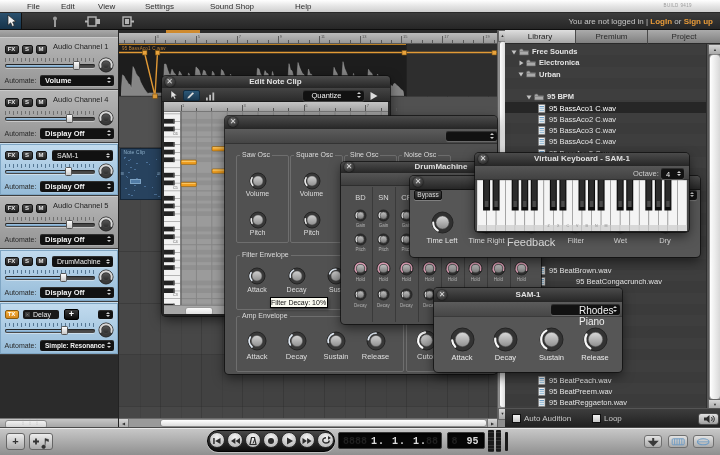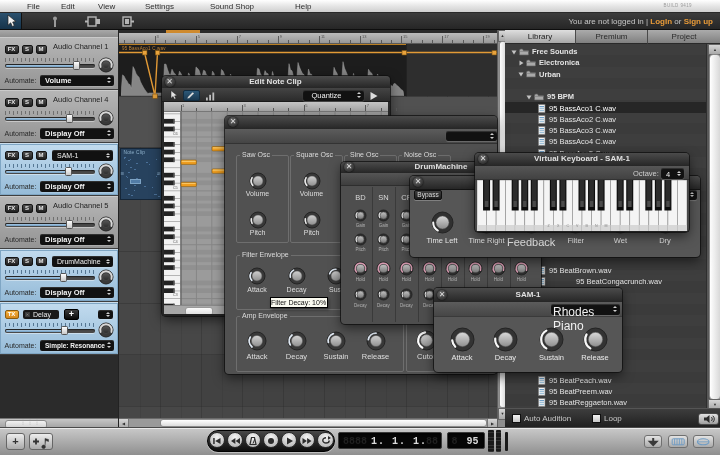--- a/index.html
+++ b/index.html
@@ -1955,21 +1955,21 @@
       </div>
       <div class="abs" style="left: 0px; top: 78.5px; width: 214px; height: 1px; background: rgb(34, 34, 34);"></div>
     </div>
     <div class="win" style="left: 434px; top: 287.5px; width: 188px; height: 84px; z-index: 60; background: rgb(86, 86, 86);">
       <div class="tbar" style="height: 14px;">
         <div class="wtitle" style="top: 2px; font-size: 8px;">SAM-1</div>
         <div class="wx" style="left: 3px; top: 2px;">✕</div>
       </div>
       <div class="abs" style="left: 0px; top: 14px; width: 188px; height: 15px; background: linear-gradient(rgb(92, 92, 92), rgb(70, 70, 70)); border-bottom: 1px solid rgb(58, 58, 58); box-sizing: border-box;">
         <div class="dd" style="position: absolute; left: 117px; top: 2px; width: 69px; height: 11px;">
-          <span style="position:absolute;left:2px;top:1.5px;font-size:12px;color:#f0f0f0;">Rhodes Piano</span>
+          <span style="position:absolute;left:28px;top:1.5px;font-size:10px;color:#f0f0f0;">Rhodes Piano</span>
           <span class="ddar">
             <i class="u"></i>
             <i class="d"></i>
           </span>
         </div>
       </div>
       <svg width="29" height="29" viewBox="0 0 29 29" style="position: absolute; left: 13.5px; top: 37.5px;">
         <defs>
           <linearGradient id="kg61" x1="0" y1="0" x2="0" y2="1">
             <stop offset="0" stop-color="#d9d9d9"></stop>

